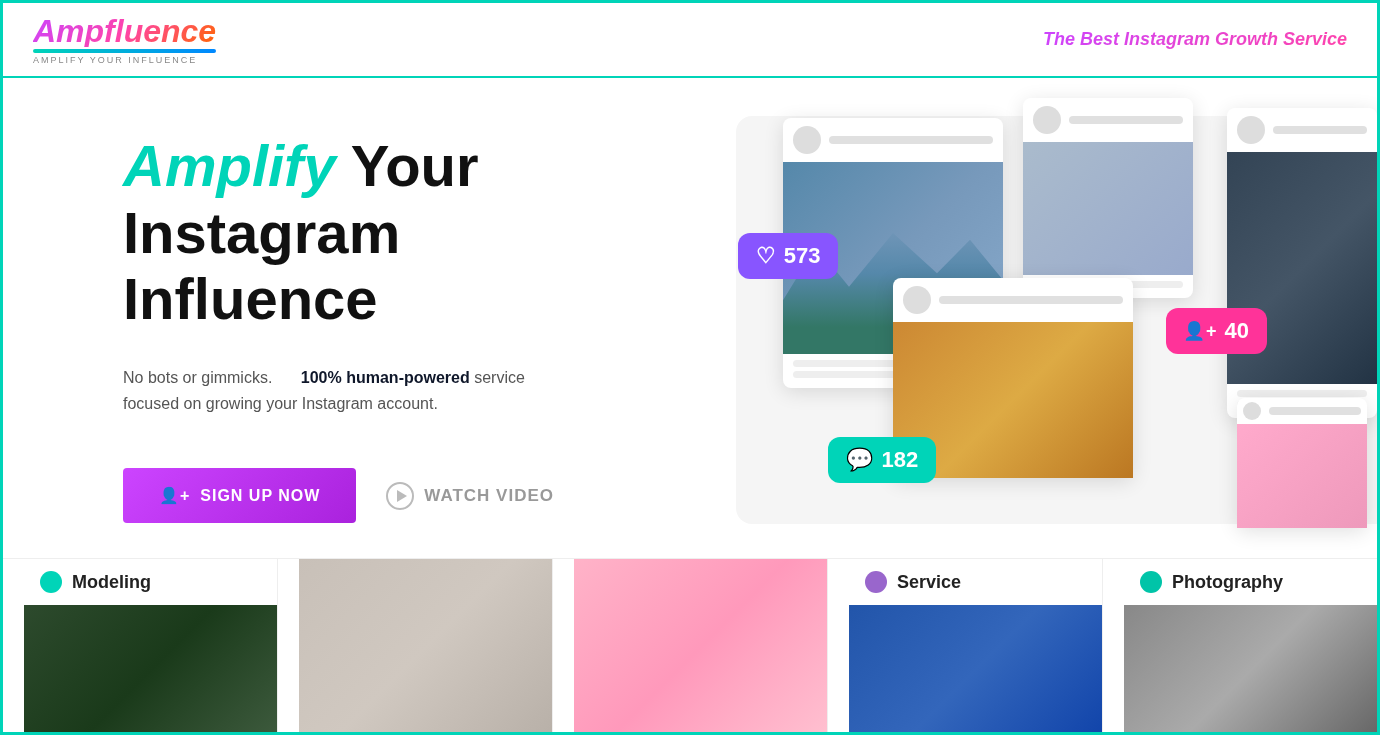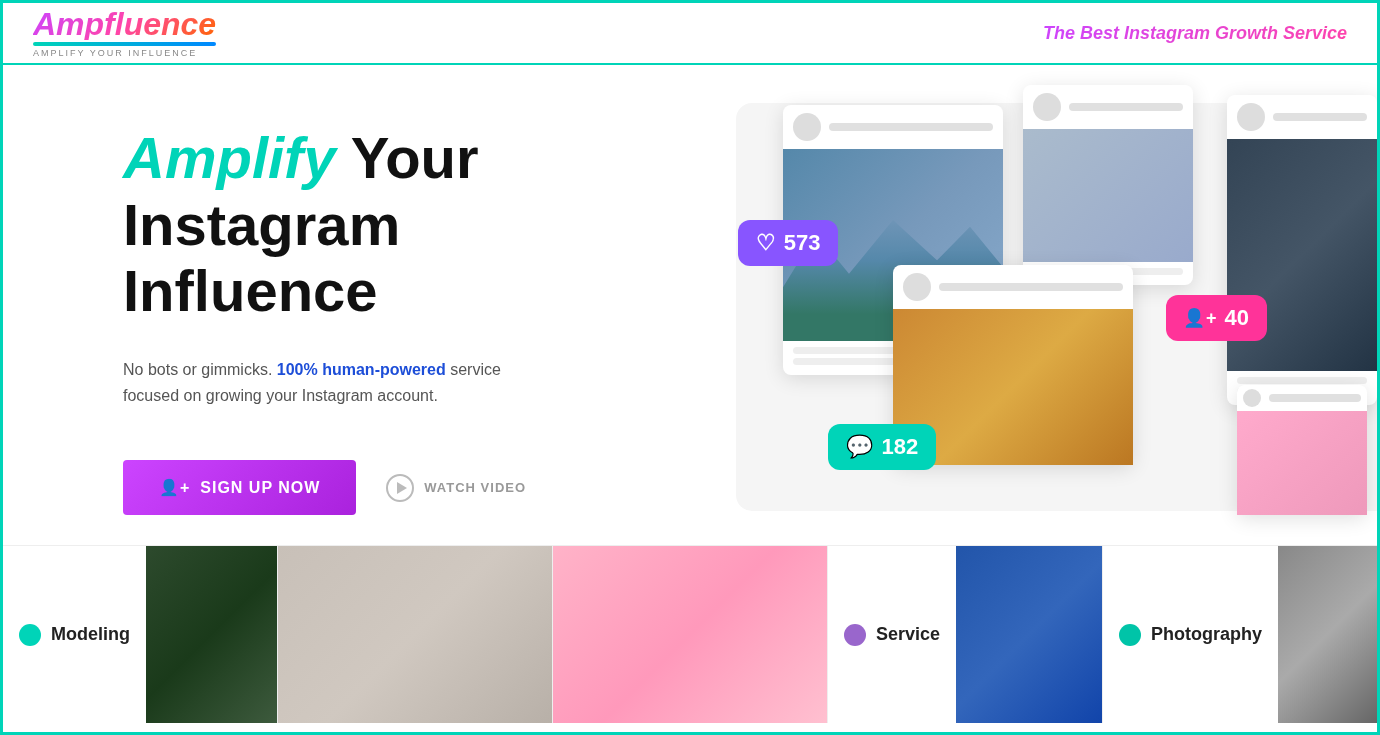--- a/index.html
+++ b/index.html
@@ -12,21 +12,21 @@
     }
 
     
     .header {
       display: flex;
       align-items: center;
       justify-content: space-between;
       padding: 12px 30px;
       border-bottom: 2px solid #00d4b8;
       background: #fff;
-      height: 62px;
+      height: 75px;
     }
 
     .logo-container {
       display: flex;
       flex-direction: column;
       align-items: flex-start;
     }
 
     .logo-text {
       font-size: 32px;
@@ -72,21 +72,21 @@
       height: 480px;
       position: relative;
       overflow: hidden;
     }
 
     .left-content {
       flex: 0 0 640px;
       padding: 60px 50px 40px 120px;
       display: flex;
       flex-direction: column;
-      justify-content: space-between;
+      justify-content: center;
       gap: 12px;
     }
 
     .hero-title {
       font-size: 58px;
       font-weight: 900;
       line-height: 1.15;
       margin-bottom: 20px;
     }
 
@@ -101,22 +101,23 @@
 
     .hero-subtitle {
       font-size: 16px;
       color: #555;
       line-height: 1.6;
       max-width: 430px;
       margin-bottom: 40px;
     }
 
     .hero-subtitle strong {
-      color: #1d4ed8;
+      color: #0f172a;
       font-weight: 700;
+      margin-left: 24px;
     }
 
     .cta-row {
       display: flex;
       align-items: center;
       gap: 30px;
     }
 
     .btn-signup {
       background: linear-gradient(135deg, #cc44ff, #aa22dd);
@@ -131,21 +132,21 @@
       cursor: pointer;
       display: flex;
       align-items: center;
       gap: 10px;
     }
 
     .btn-video {
       background: none;
       border: none;
       color: #999;
-      font-size: 13px;
+      font-size: 17px;
       font-weight: 600;
       letter-spacing: 1px;
       text-transform: uppercase;
       cursor: pointer;
       display: flex;
       align-items: center;
       gap: 10px;
     }
 
     .play-icon {
@@ -349,24 +350,25 @@
     
     .categories {
       display: flex;
       height: 178px;
       border-top: 1px solid #eee;
     }
 
     .category-item {
       flex: 1;
       display: flex;
-      flex-direction: row;
+      flex-direction: column;
       border-right: 1px solid #eee;
       overflow: hidden;
       position: relative;
+      margin-left: 21px;
     }
 
     .category-item:last-child {
       border-right: none;
     }
 
     .category-label {
       display: flex;
       align-items: center;
       gap: 10px;

